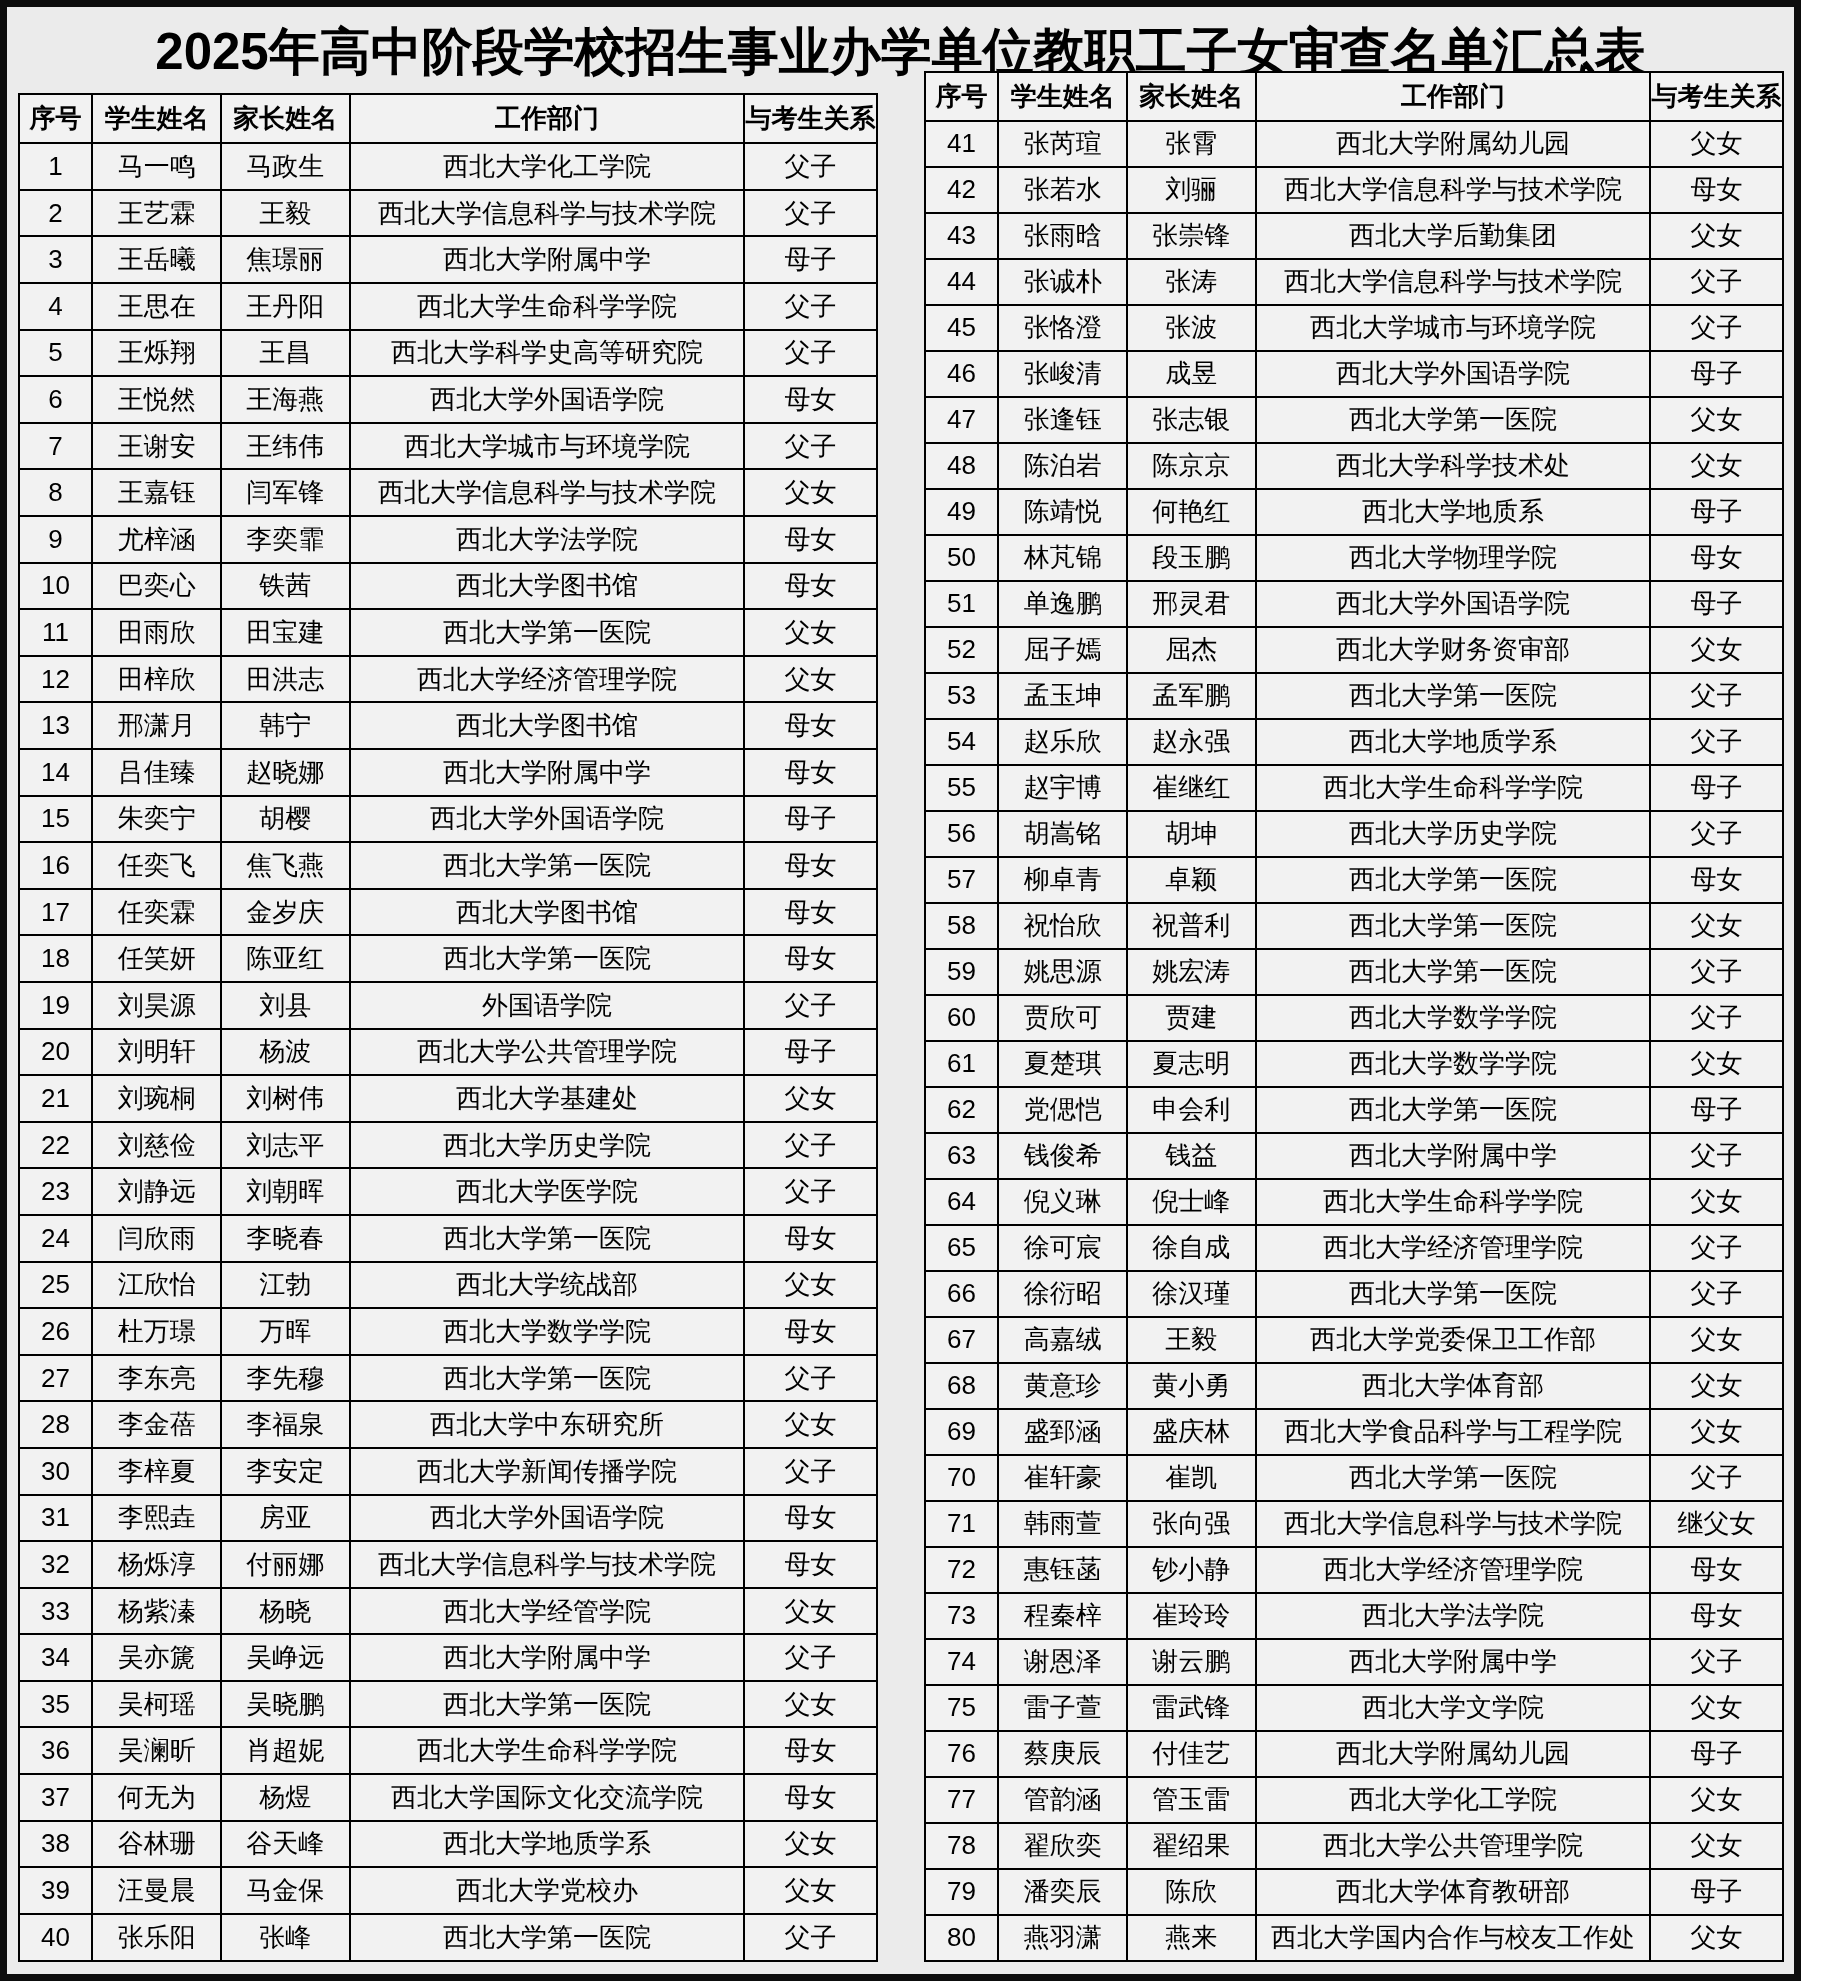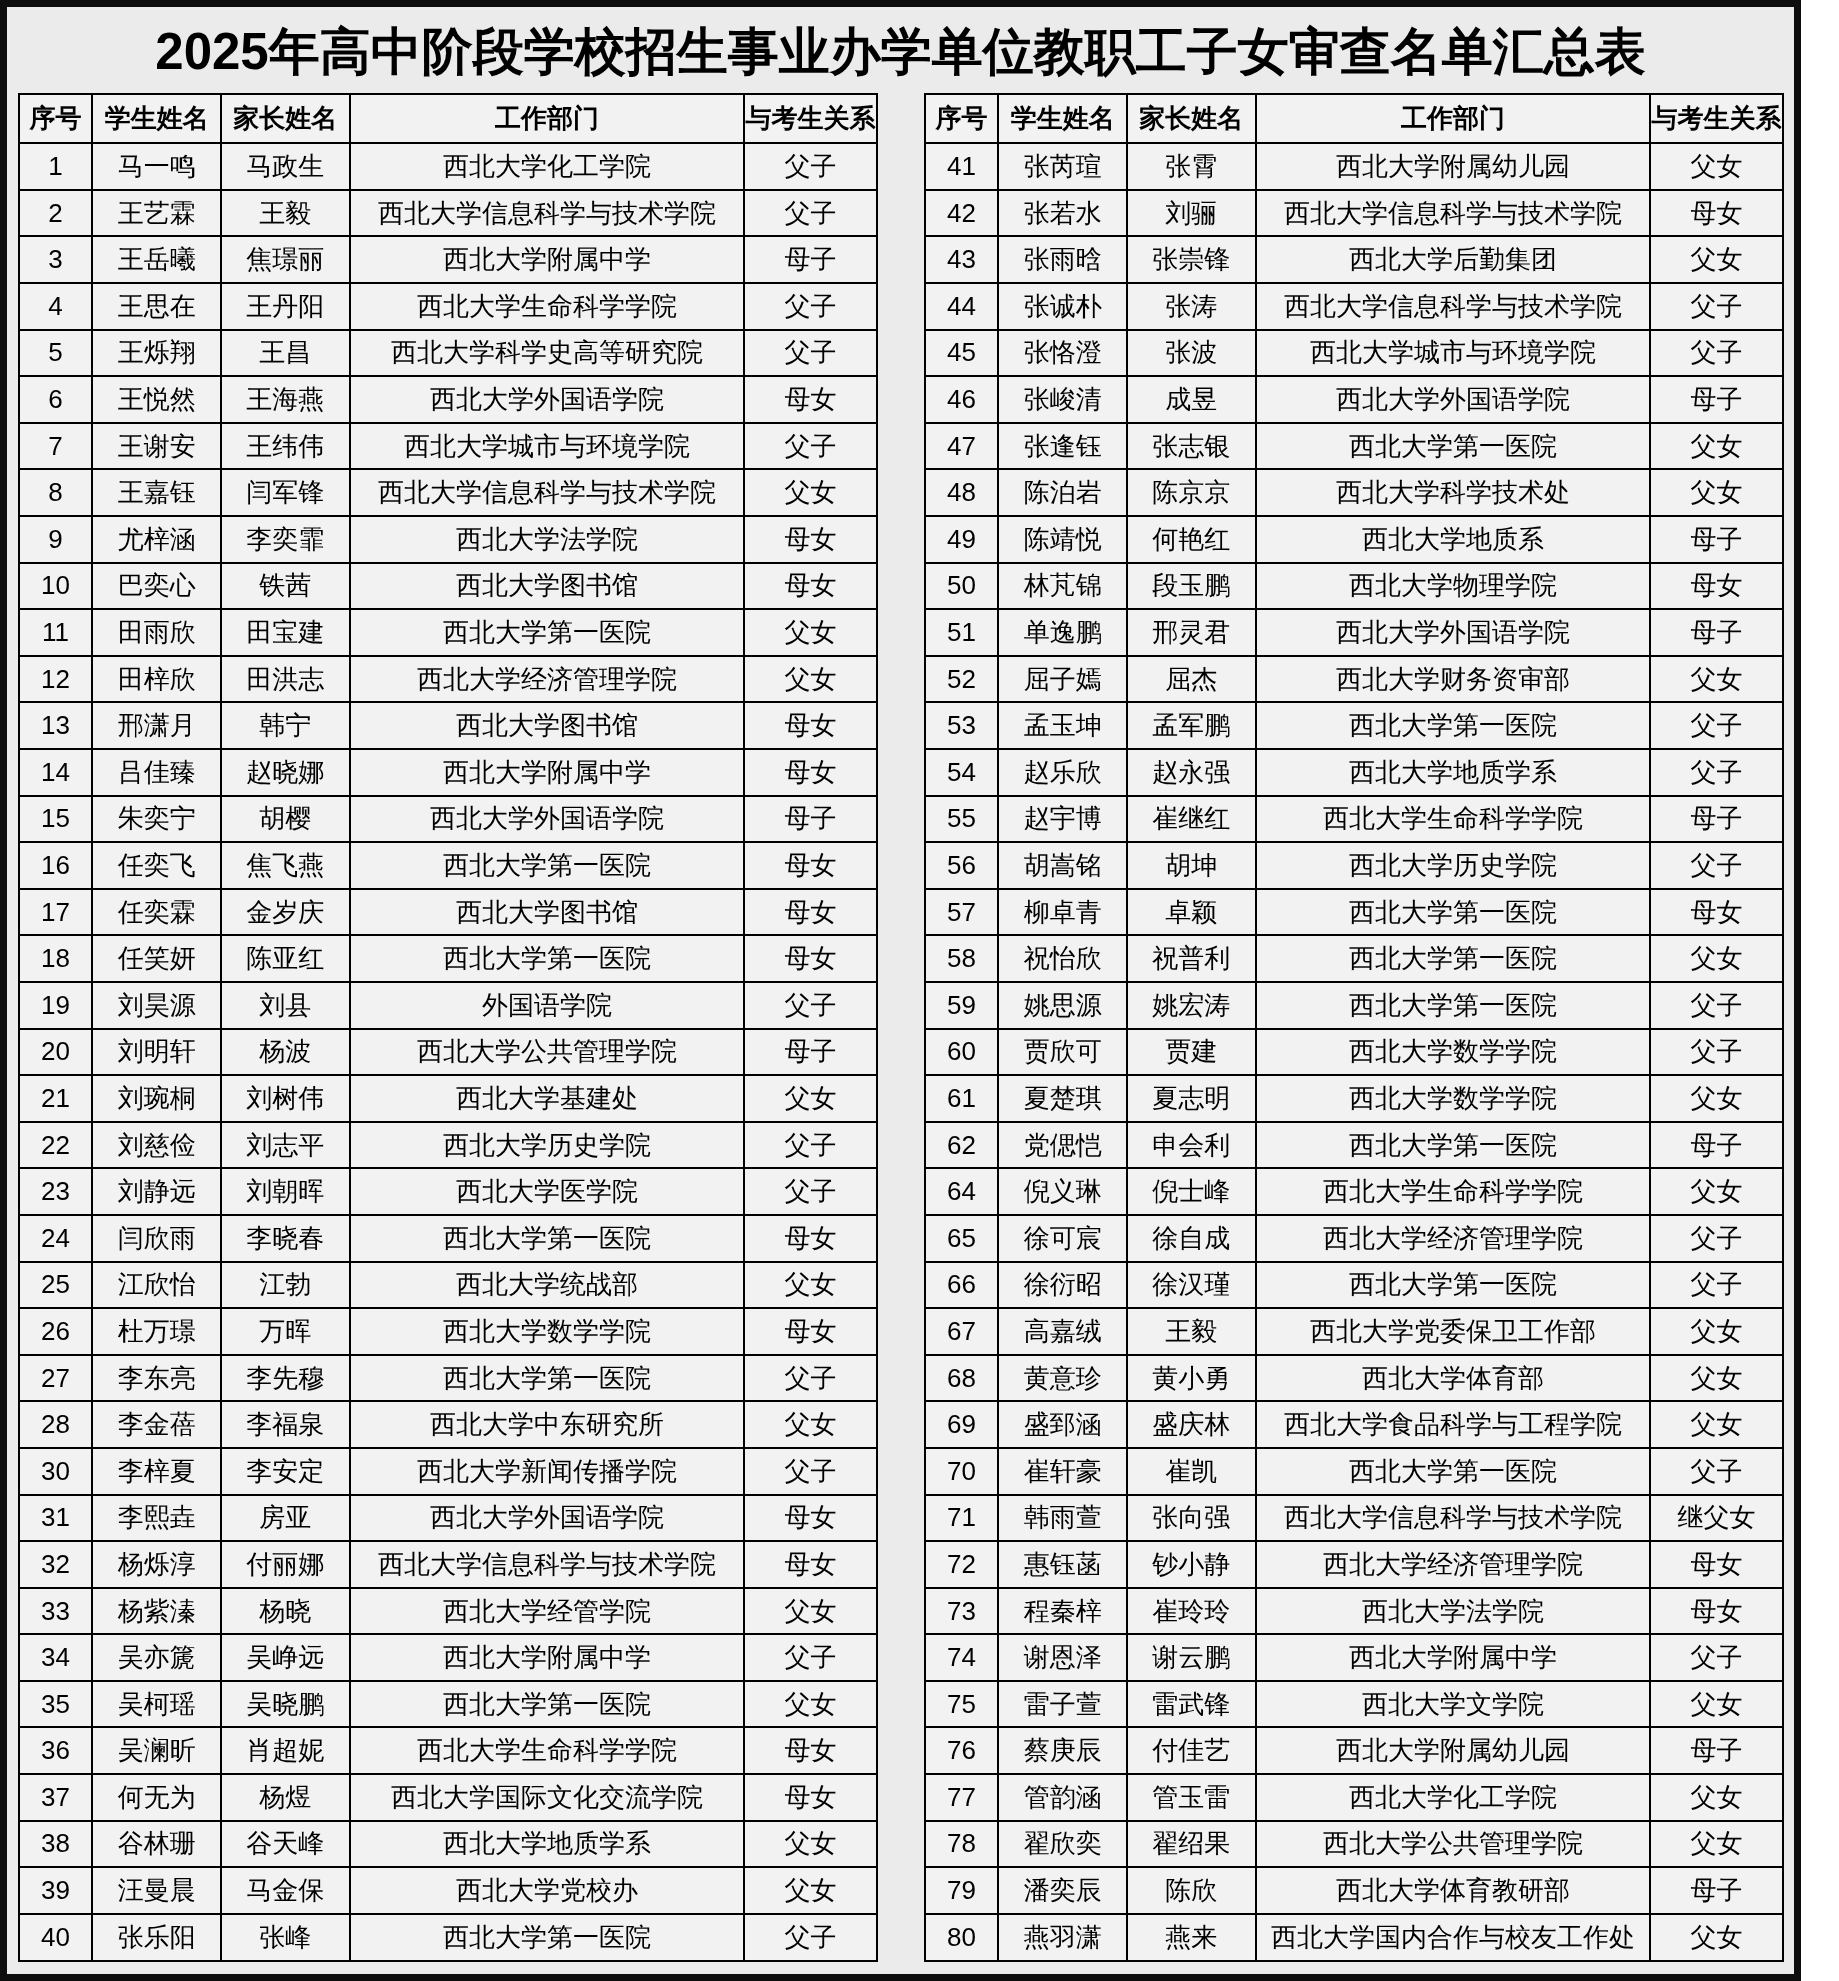--- a/index.html
+++ b/index.html
@@ -534,20 +534,27 @@
             <td>父女</td>
           </tr>
           <tr>
             <td>62</td>
             <td>党偲恺</td>
             <td>申会利</td>
             <td>西北大学第一医院</td>
             <td>母子</td>
           </tr>
           <tr>
+            <td>63</td>
+            <td>钱俊希</td>
+            <td>钱益</td>
+            <td>西北大学附属中学</td>
+            <td>父子</td>
+          </tr>
+          <tr>
             <td>64</td>
             <td>倪义琳</td>
             <td>倪士峰</td>
             <td>西北大学生命科学学院</td>
             <td>父女</td>
           </tr>
           <tr>
             <td>65</td>
             <td>徐可宸</td>
             <td>徐自成</td>

